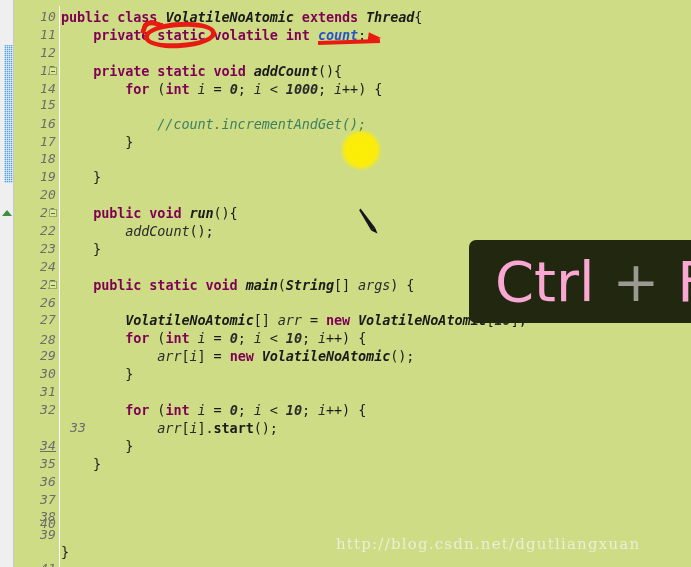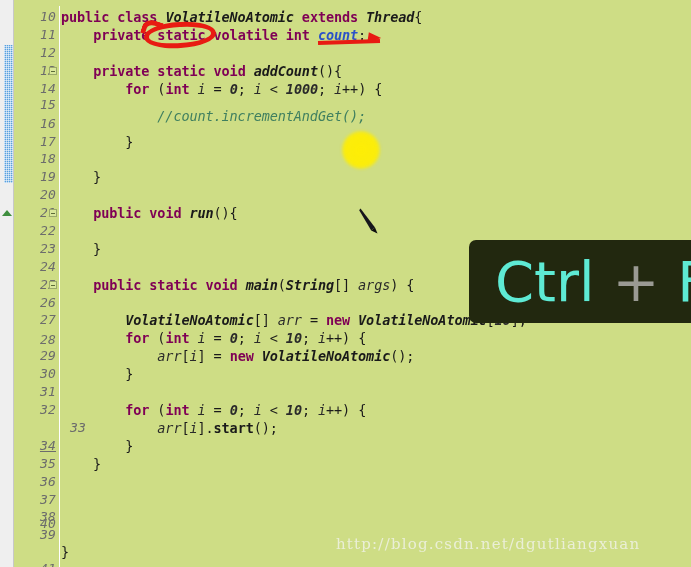--- a/index.html
+++ b/index.html
@@ -201,21 +201,21 @@
     display: flex;
     align-items: center;
     justify-content: flex-start;
     padding-left: 26px;
     overflow: hidden;
   }
   #keycast .kc-txt {
     font-family: "DejaVu Sans", "Liberation Sans", sans-serif;
     font-size: 56px;
     line-height: 56px;
-    color: #5eead4;
+    color: #f9a8d4;
     white-space: pre;
     letter-spacing: 0px;
   }
   #keycast .kc-plus { color: #9a9a93; }
 
   
   #watermark {
     position: absolute;
     left: 336px; top: 535px;
     font-family: "DejaVu Serif", "Liberation Serif", serif;
@@ -283,25 +283,26 @@
       <div class="lnum" style="top: 527px;">39</div>
       <div class="lnum" style="top: 516px; padding-left: 16px;">40</div>
       <div class="lnum" style="top: 561px;">41</div>
     </div>
 
   <div id="code">
       <div class="line" style="top: 9px;"><span class="kw">public </span><span class="kw">class </span><span class="typ">VolatileNoAtomic</span><span class="plain"> </span><span class="kw">extends </span><span class="typ">Thread</span><span class="plain">{</span></div>
       <div class="line" style="top: 27px;"><span class="plain">    </span><span class="kw">private </span><span class="kw">static </span><span class="kw">volatile </span><span class="kw">int </span><span class="sfld">count</span><span class="plain">;</span></div>
       <div class="line" style="top: 63px;"><span class="plain">    </span><span class="kw">private </span><span class="kw">static </span><span class="kw">void </span><span class="mth">addCount</span><span class="plain">(){</span></div>
       <div class="line" style="top: 81px;"><span class="plain">        </span><span class="kw">for </span><span class="plain">(</span><span class="kw">int </span><span class="id">i</span><span class="plain"> = </span><span class="num">0</span><span class="plain">; </span><span class="id">i</span><span class="plain"> &lt; </span><span class="num">1000</span><span class="plain">; </span><span class="id">i</span><span class="plain">++) {</span></div>
-      <div class="line" style="top: 108px;"><span class="cmt">            //count.incrementAndGet();</span></div>
+      <div class="line" style="top: 116px;"><span class="cmt">            //count.incrementAndGet();</span></div>
       <div class="line" style="top: 134px;"><span class="plain">        }</span></div>
       <div class="line" style="top: 169px;"><span class="plain">    }</span></div>
       <div class="line" style="top: 187px;"></div>
       <div class="line" style="top: 205px;"><span class="plain">    </span><span class="kw">public </span><span class="kw">void </span><span class="mth">run</span><span class="plain">(){</span></div>
+      <div class="line" style="top: 223px;"><span class="plain">        </span><span class="id">addCount</span><span class="plain">();</span></div>
       <div class="line" style="top: 241px;"><span class="plain">    }</span></div>
       <div class="line" style="top: 259px;"></div>
       <div class="line" style="top: 277px;"><span class="plain">    </span><span class="kw">public </span><span class="kw">static </span><span class="kw">void </span><span class="mth">main</span><span class="plain">(</span><span class="typ">String</span><span class="plain">[] </span><span class="id">args</span><span class="plain">) {</span></div>
       <div class="line" style="top: 295px;"></div>
       <div class="line" style="top: 312px;"><span class="plain">        </span><span class="typ">VolatileNoAtomic</span><span class="plain">[] </span><span class="id">arr</span><span class="plain"> = </span><span class="kw">new </span><span class="typ">VolatileNoAtomic</span><span class="plain">[</span><span class="num">10</span><span class="plain">];</span></div>
       <div class="line" style="top: 330px;"><span class="plain">        </span><span class="kw">for </span><span class="plain">(</span><span class="kw">int </span><span class="id">i</span><span class="plain"> = </span><span class="num">0</span><span class="plain">; </span><span class="id">i</span><span class="plain"> &lt; </span><span class="num">10</span><span class="plain">; </span><span class="id">i</span><span class="plain">++) {</span></div>
       <div class="line" style="top: 348px;"><span class="plain">            </span><span class="id">arr</span><span class="plain">[</span><span class="id">i</span><span class="plain">] = </span><span class="kw">new </span><span class="typ">VolatileNoAtomic</span><span class="plain">();</span></div>
       <div class="line" style="top: 366px;"><span class="plain">        }</span></div>
       <div class="line" style="top: 384px;"></div>
       <div class="line" style="top: 402px;"><span class="plain">        </span><span class="kw">for </span><span class="plain">(</span><span class="kw">int </span><span class="id">i</span><span class="plain"> = </span><span class="num">0</span><span class="plain">; </span><span class="id">i</span><span class="plain"> &lt; </span><span class="num">10</span><span class="plain">; </span><span class="id">i</span><span class="plain">++) {</span></div>

